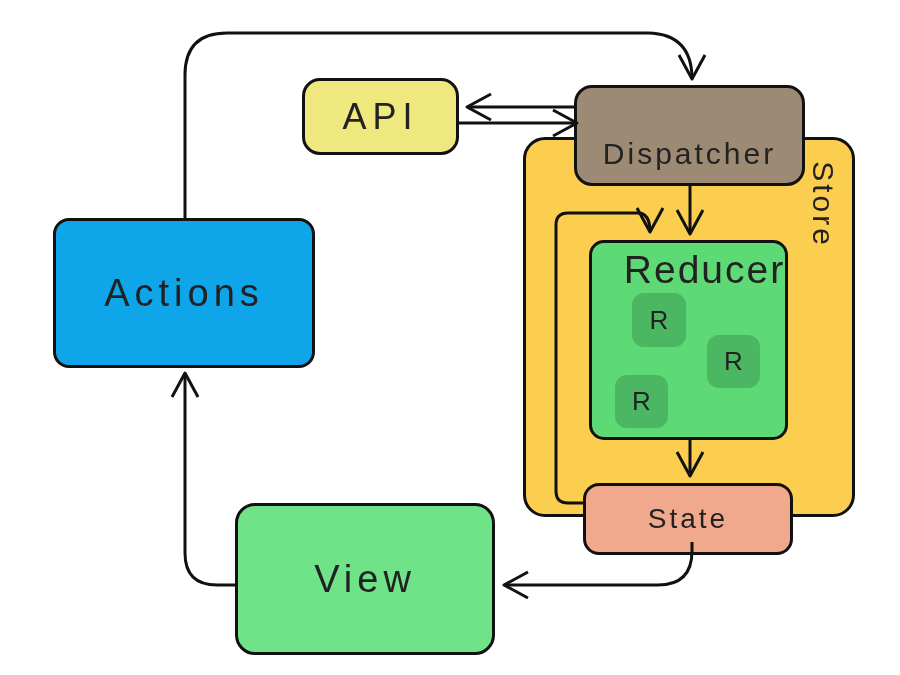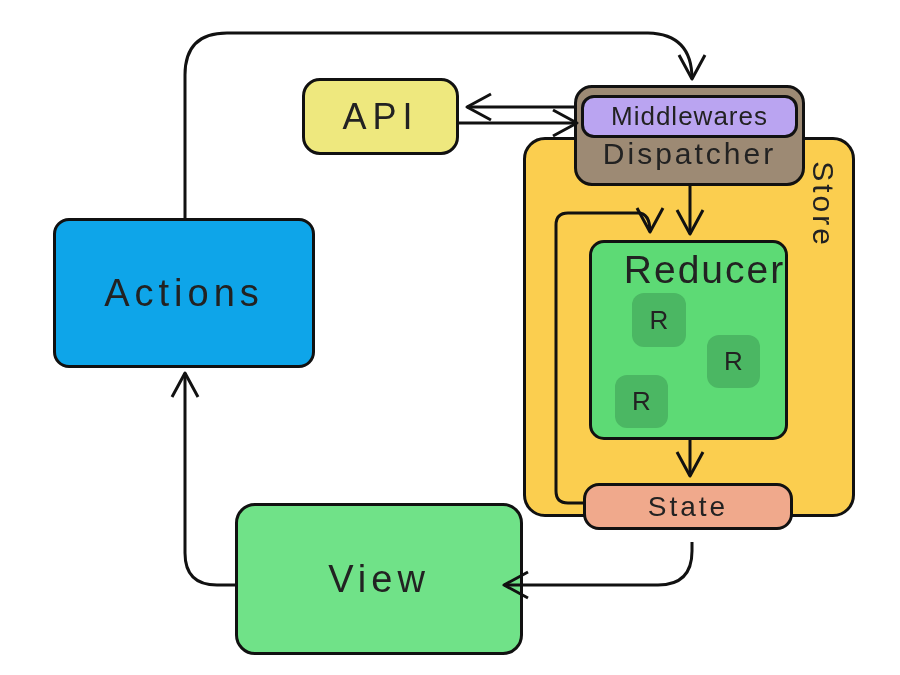--- a/index.html
+++ b/index.html
@@ -40,40 +40,37 @@
     font-size:39px;letter-spacing:2px;
   }
   .chip{
     position:absolute;width:54px;height:54px;border-radius:12px;
     display:flex;align-items:center;justify-content:center;
     font-size:26px;border:none;
   }
   .chip-1{left:40px;top:50px;}
   .chip-2{left:115px;top:92px;width:53px;height:53px;}
   .chip-3{left:23px;top:132px;width:53px;height:53px;}
-  .state{left:583px;top:483px;width:210px;height:47px;border-radius:16px;z-index:2;
+  .state{left:583px;top:483px;width:210px;height:72px;border-radius:16px;z-index:2;
          font-size:28px;letter-spacing:3px;}
-  .view{left:235px;top:503px;width:288px;height:152px;border-radius:20px;z-index:2;
+  .view{left:235px;top:503px;width:260px;height:152px;border-radius:20px;z-index:2;
         font-size:38px;letter-spacing:5px;}
   
   .connectors{position:absolute;left:0;top:0;width:900px;height:675px;z-index:5;pointer-events:none;}
   .connectors path{stroke:#111;stroke-width:3;fill:none;stroke-linejoin:round;stroke-linecap:butt;}
 </style>
 </head>
 <body>
 
 <div class="canvas">
 
   <div class="node store" style="background: rgb(251, 206, 79);"></div>
   <div class="store-label">Store</div>
 
   <div class="node dispatcher" style="background: rgb(157, 138, 116);">
-    <div class="node middlewares" style="background: rgb(186, 164, 241);">
-      <span class="node-label">Middlewares</span>
-    </div>
     <div class="dispatcher-label">Dispatcher</div>
   </div>
 
   <div class="node reducer" style="background: rgb(93, 218, 117);">
     <div class="reducer-label">Reducer</div>
     <div class="chip chip-1" style="background: rgb(75, 183, 99);">R</div>
     <div class="chip chip-2" style="background: rgb(75, 183, 99);">R</div>
     <div class="chip chip-3" style="background: rgb(75, 183, 99);">R</div>
   </div>
 

